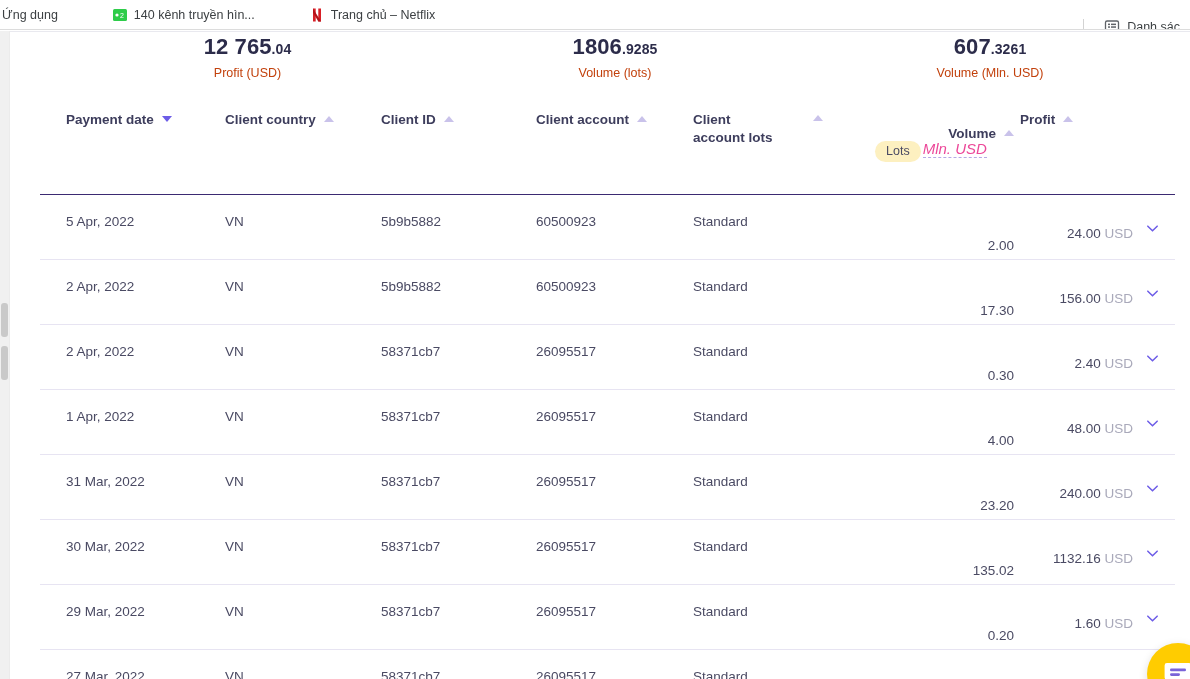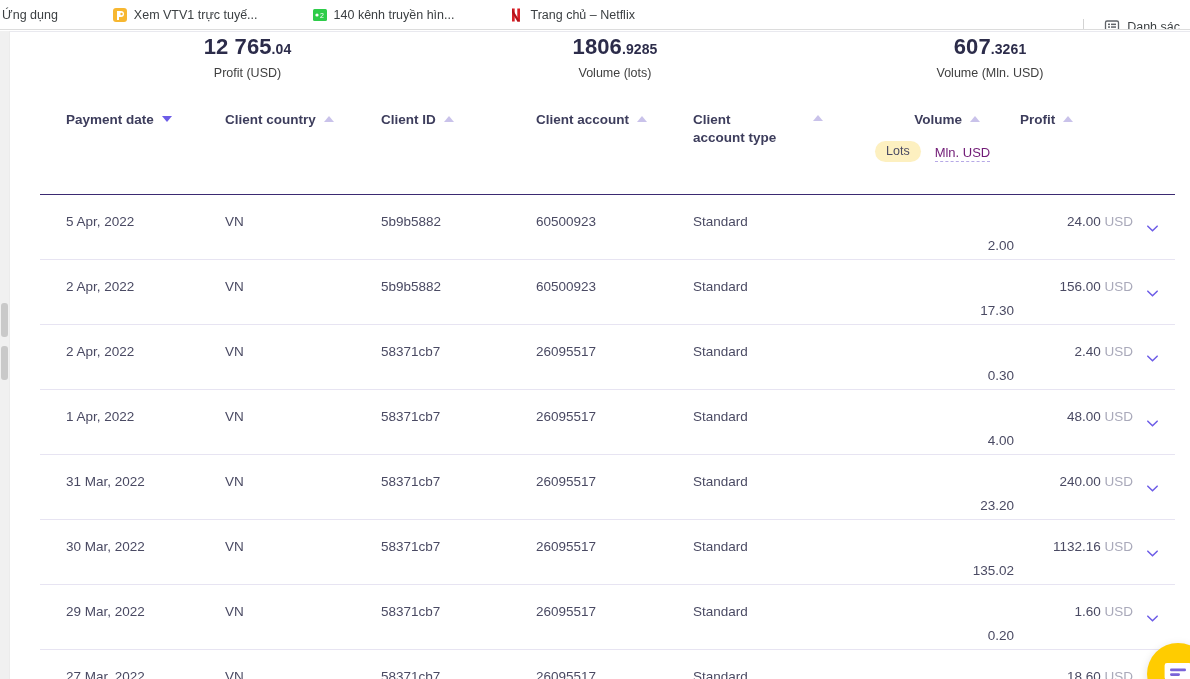--- a/index.html
+++ b/index.html
@@ -77,21 +77,21 @@
   .stat { position: absolute; text-align: center; }
   .stat-1 { left: 150px; width: 175px; top: 2px; }
   .stat-2 { left: 520px; width: 170px; top: 2px; }
   .stat-3 { left: 885px; width: 190px; top: 2px; }
   .stat-val {
     font-size: 22px; font-weight: 700; color: #2c2c4a;
     letter-spacing: .1px; line-height: 26px;
   }
   .stat-val .frac { font-size: 14px; font-weight: 600; }
   .stat-lbl {
-    font-size: 12.5px; color: #404040; margin-top: 3px; line-height: 16px;
+    font-size: 12.5px; color: #c2410c; margin-top: 3px; line-height: 16px;
   }
 
   
   .table {
     position: absolute; top: 66px; left: 40px;
     width: 1135px;
   }
   .thead {
     position: relative; height: 98px;
     border-bottom: 1.6px solid #3b2a72;
@@ -109,31 +109,32 @@
   .sort.asc {
     border-left: 5px solid transparent; border-right: 5px solid transparent;
     border-bottom: 6px solid #c9c2ea;
   }
   .sort.desc {
     border-left: 5px solid transparent; border-right: 5px solid transparent;
     border-top: 6px solid #6c5ce7;
   }
   .th-unit {
     position: absolute; top: 44px;
-    display: flex; align-items: flex-end; gap: 14px;
+    display: flex; align-items: flex-start; gap: 2px;
   }
   .unit-pill {
     background: #fdf0c0; color: #4a4a63;
     font-size: 12.5px; font-weight: 400;
     border-radius: 11px; padding: 3px 11px; line-height: 15px;
   }
   .unit-link {
-    color: #701a75; font-size: 13px;
+    color: #ec4899; font-size: 15px;
     border-bottom: 1px dashed #b6a9e6; line-height: 15px;
     padding-bottom: 1px;
+    font-style: italic;
   }
 
   .row {
     position: relative; height: 65px;
     border-bottom: 1px solid #e7e4f2;
   }
   .row:last-child { border-bottom: none; }
   .cell {
     position: absolute; top: 18px;
     font-size: 13.5px; color: #4a4a63; line-height: 17px;
@@ -145,54 +146,46 @@
     width: 15px; height: 15px;
   }
 
   
   .c-date   { left: 26px; }
   .c-country{ left: 185px; }
   .c-id     { left: 341px; }
   .c-acct   { left: 496px; }
   .c-type   { left: 653px; }
   .c-vol    { left: 830px; width: 144px; margin-top: 24px; }
-  .c-profit { left: 980px; width: 113px; }
+  .c-profit { left: 980px; width: 113px; margin-top: 12px; }
 
   .h-date   { left: 26px; }
   .h-country{ left: 185px; }
   .h-id     { left: 341px; }
   .h-acct   { left: 496px; }
   .h-type   { left: 653px; width: 130px; }
-  .h-vol    { left: 818px; width: 122px; text-align: right; }
+  .h-vol    { left: 852px; width: 122px; text-align: right; margin-top: 14px; }
   .h-profit { left: 980px; width: 113px; text-align: left; }
   .u-vol    { left: 835px; }
 
   
   .chat-fab {
     position: absolute; left: 1147px; top: 612px;
     width: 62px; height: 62px; border-radius: 50%;
     background: #ffcc00;
     display: flex; align-items: center; justify-content: center;
     box-shadow: 0 2px 8px rgba(0,0,0,.13);
   }
 </style>
 </head>
 <body>
 
 <div class="bookmarks-bar">
   <span class="bm-apps">Ứng dụng</span>
 
-  <div class="bm-item">
-    <svg class="bm-fav" viewBox="0 0 16 16">
-      <rect x="1" y="1" width="14" height="14" rx="3" fill="#f7b731"></rect>
-      <path d="M5 4h4a3 3 0 0 1 0 6H7v3H5z" fill="#fff"></path>
-      <circle cx="9.5" cy="7" r="1.2" fill="#f7b731"></circle>
-    </svg>
-    <span>Xem VTV1 trực tuyế...</span>
-  </div>
 
   <div class="bm-item">
     <svg class="bm-fav" viewBox="0 0 16 16">
       <rect x="1" y="2" width="14" height="12" rx="1.5" fill="#2ecc4a"></rect>
       <circle cx="5" cy="8" r="1.6" fill="#ffffff"></circle>
       <text x="8" y="11" font-size="7" fill="#ffffff" font-family="Liberation Sans, sans-serif">2</text>
     </svg>
     <span>140 kênh truyền hìn...</span>
   </div>
 
@@ -259,21 +252,21 @@
       <div class="th h-country">
         <span class="lbl">Client country</span><span class="sort asc"></span>
       </div>
       <div class="th h-id">
         <span class="lbl">Client ID</span><span class="sort asc"></span>
       </div>
       <div class="th h-acct">
         <span class="lbl">Client account</span><span class="sort asc"></span>
       </div>
       <div class="th h-type">
-        <span class="lbl" style="display:inline-block;max-width:90px">Client account type</span><span class="sort asc" style="position:absolute;right:0;top:4px"></span>
+        <span class="lbl" style="display:inline-block;max-width:90px">Client account lots</span><span class="sort asc" style="position:absolute;right:0;top:4px"></span>
       </div>
       <div class="th h-vol">
         <span class="lbl">Volume</span><span class="sort asc"></span>
       </div>
       <div class="th h-profit">
         <span class="lbl">Profit</span><span class="sort asc"></span>
       </div>
 
       <div class="th-unit u-vol">
         <span class="unit-pill">Lots</span>

